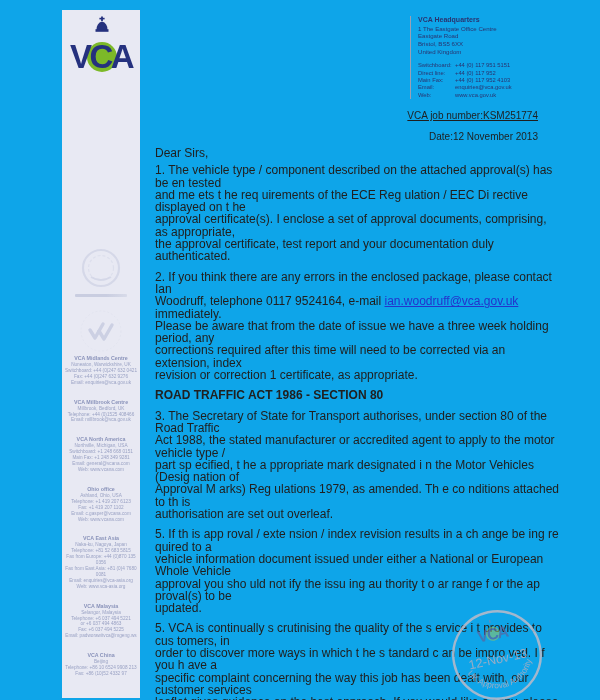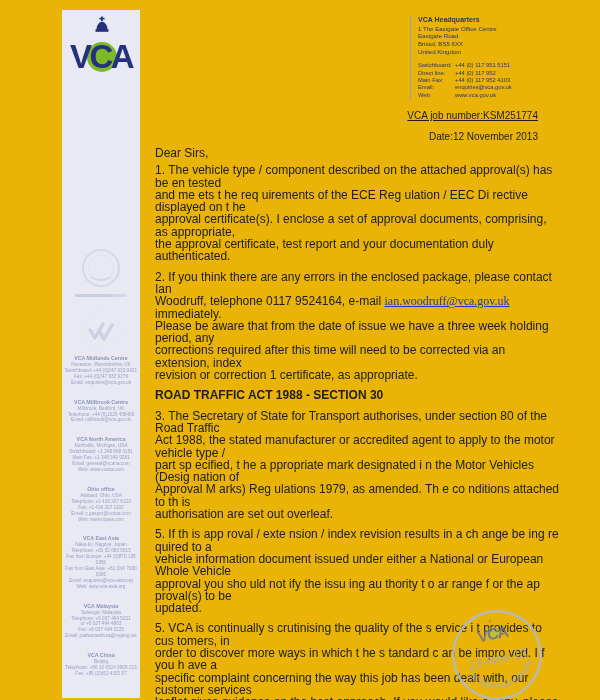--- a/index.html
+++ b/index.html
@@ -1,20 +1,20 @@
 <!DOCTYPE html>
 <html><head>
 <meta charset="utf-8">
 <style>
   html,body{margin:0;padding:0;}
   body{
     width:600px;height:700px;position:relative;background:#ffffff;
     font-family:"Liberation Sans", sans-serif;color:#1d1d1d;overflow:hidden;
   }
-  .page{position:absolute;inset:0;background:#eab308;}
+  .page{position:absolute;inset:0;background:#0ea5e9;}
 
   
   .strip{position:absolute;left:62px;top:10px;width:78px;height:688px;background:#e8e9f3;}
 
   
   .logo-main{position:absolute;left:3px;top:6px;width:72px;height:64px;}
 
   
   .wm{position:absolute;left:0;width:78px;display:flex;justify-content:center;opacity:.55;}
   .wm-roundel{top:236px;}
@@ -38,21 +38,21 @@
   .hq-row .val{flex:1;}
 
   .jobnum{position:absolute;right:62px;top:110px;font-size:10px;color:#1f1f1f;text-decoration:underline;}
   .datetxt{position:absolute;right:62px;top:131px;font-size:10px;color:#1f1f1f;}
 
   
   .body-txt{position:absolute;left:155px;top:147px;width:404px;font-size:12px;line-height:12.3px;color:#202020;}
   .para{white-space:pre-line;margin:0 0 8px 0;}
   .salutation{margin-bottom:5px;}
   .heading{font-weight:bold;margin:0 0 8px 0;}
-  .email-link{color:#2433cc;text-decoration:underline;font-family:Liberation Serif, serif;}
+  .email-link{color:#2433cc;text-decoration:underline;}
   .signature{margin-top:36px;}
 
   
   .stamp{position:absolute;left:450px;top:608px;width:94px;height:94px;transform:rotate(-12deg);opacity:.9;}
 </style>
 </head>
 <body>
 
 <div class="page">
 
@@ -181,21 +181,21 @@
     <p class="para salutation">Dear  Sirs,</p>
     <p class="para">1. The vehicle type / component described on the attached approval(s) has be en tested
 and me ets t he req uirements  of  the ECE Reg ulation / EEC Di rective  displayed  on t he
 approval certificate(s). I enclose a set of approval documents, comprising, as appropriate,
 the approval certificate, test report and your documentation duly authenticated.</p>
     <p class="para"><span>2. If you think there are any errors in the enclosed package, please contact Ian
 Woodruff, telephone 0117 9524164, e-mail </span><span class="email-link">ian.woodruff@vca.gov.uk</span><span> immediately.
 Please be aware that from the date of issue we have a three week holding period, any
 corrections required after this time will need to be corrected via an extension, index
 revision or correction 1 certificate, as appropriate.</span></p>
-    <p class="para heading">ROAD TRAFFIC ACT 1988 - SECTION 30</p>
+    <p class="para heading">ROAD TRAFFIC ACT 1986 - SECTION 80</p>
     <p class="para">3. The Secretary of State for Transport authorises, under section 80 of the Road Traffic
 Act 1988, the stated manufacturer or accredited agent to apply to the motor vehicle type /
 part sp ecified, t he a ppropriate  mark  designated i n  the  Motor  Vehicles (Desig nation of
 Approval M arks) Reg ulations  1979, as    amended. Th e co nditions  attached  to th is
 authorisation are set out overleaf.</p>
     <p class="para">5. If th is app roval / exte nsion / index   revision  results  in a ch ange be ing re quired to a
 vehicle information document issued under either a National or European Whole Vehicle
 approval  you sho uld not ify  the issu ing au thority t o ar range f or  the  ap proval(s)  to be
 updated.</p>
     <p class="para">5. VCA is  continually s crutinising  the  quality of  the s ervice i t  provides  to cus tomers,  in

